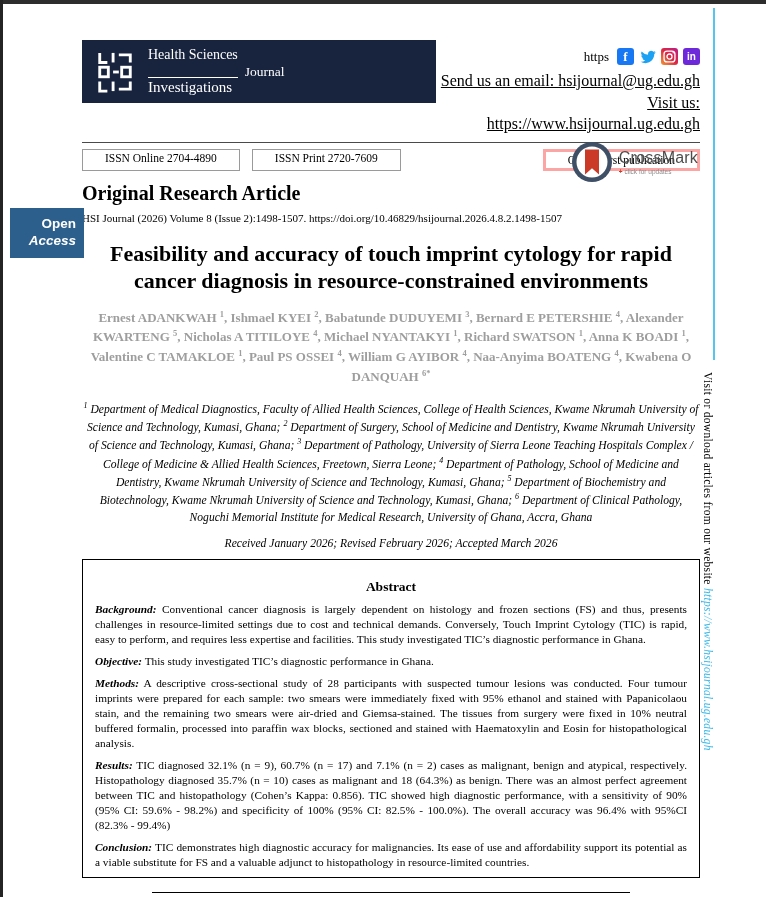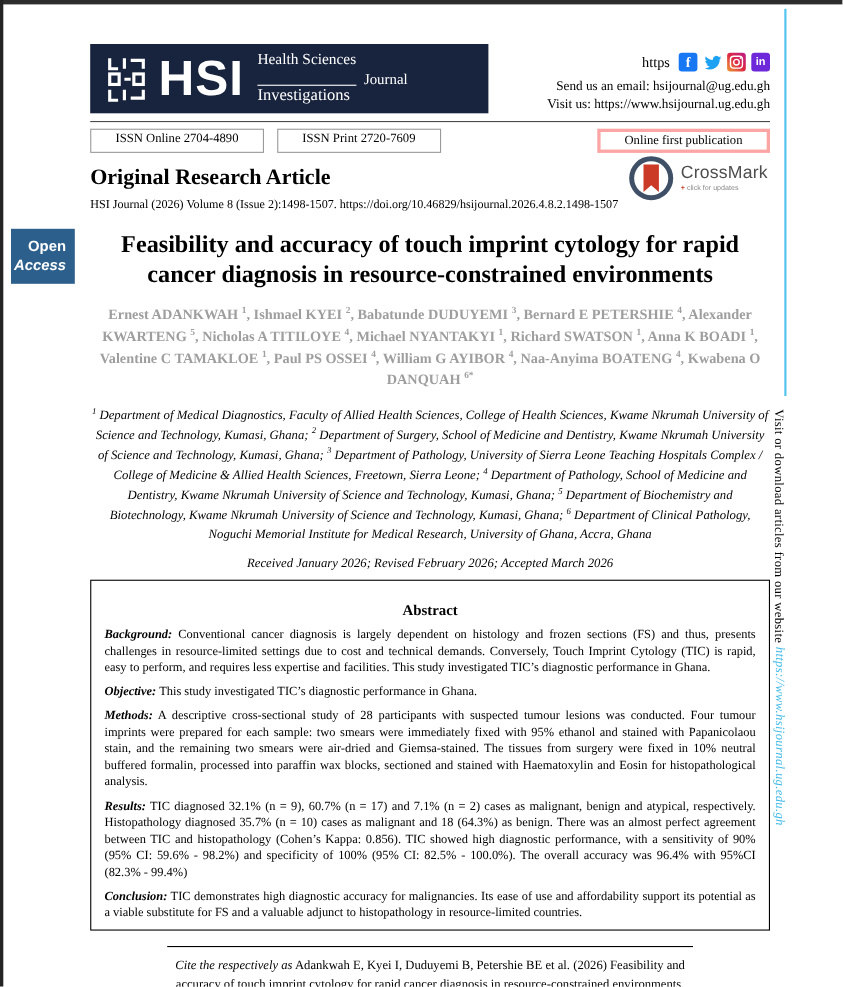--- a/index.html
+++ b/index.html
@@ -36,39 +36,39 @@
 
   .share-block { text-align:right; padding-top:8px; }
   .share-row { display:flex; justify-content:flex-end; align-items:center; gap:5px; margin-bottom:5px; }
   .share-label { font-size:13px; margin-right:3px; }
   .sicon { width:17px; height:17px; border-radius:3px; display:inline-flex; align-items:center; justify-content:center; }
   .sicon svg { display:block; }
   .fb { background:#1877f2; color:#fff; font-family:"Liberation Serif",serif; font-weight:bold; font-size:13px; }
   .tw { background:#fff; }
   .ig { background:linear-gradient(45deg,#f09433,#e6683c,#dc2743,#cc2366,#bc1888); }
   .li { background:#6d28d9; color:#fff; font-family:"Liberation Sans",sans-serif; font-weight:bold; font-size:10px; }
-  .contact-line { font-size:12px; line-height:1.35; }
+  .contact-line { font-size:16px; line-height:1.35;text-decoration:underline; }
 
   .header-rule { border-top:1px solid #4a4a4a; margin-top:7px; }
 
   .issn-row { display:flex; gap:12px; margin-top:6px; font-size:11.5px; }
   .issn-box { border:1px solid #9a9a9a; padding:2px 22px; }
   .online-first { margin-left:auto; border:3px solid #fca5a5; padding:2px 22px; }
 
   .article-type { font-weight:bold; font-size:20px; margin-top:11px; }
   .volume-line { font-size:11px; margin-top:7px; white-space:nowrap; }
 
   .crossmark { position:absolute; right:2px; top:100px; display:flex; align-items:center; gap:5px; cursor:pointer; }
   .crossmark svg { width:44px; height:44px; }
   .cm-name { font-family:"Liberation Sans",sans-serif; font-size:16px; color:#4d4d4d; letter-spacing:0.2px; }
   .cm-tagline { font-family:"Liberation Sans",sans-serif; font-size:6.5px; color:#8a8a8a; margin-top:1px; }
   .cm-plus { color:#cb3927; font-weight:bold; }
 
   .open-access {
-    position:absolute; left:-72px; top:168px; width:58px; height:50px; background:#2c5f8c; color:#fff;
+    position:absolute; left:-72px; top:168px; width:74px; height:50px; background:#2c5f8c; color:#fff;
     font-family:"Liberation Sans",sans-serif; display:flex; flex-direction:column;
     justify-content:center; align-items:flex-end; padding-right:8px;
   }
   .oa1 { font-weight:bold; font-size:13.5px; line-height:1.25; }
   .oa2 { font-weight:bold; font-style:italic; font-size:13.5px; line-height:1.25; }
 
   .title { margin-top:16px; text-align:center; font-weight:bold; font-size:22px; line-height:1.24; padding:0 24px; }
 
   .authors { margin-top:13px; text-align:center; color:#9e9e9e; font-weight:bold; font-size:13px; line-height:1.5; padding:0 2px; }
   .authors sup { font-size:8.5px; }
@@ -116,21 +116,20 @@
                 <path d="M26 4h12v8"></path>
               <rect x="6" y="17" width="9" height="10"></rect>
                 <path d="M20 22h6"></path>
               <rect x="29" y="17" width="9" height="10"></rect>
               <path d="M6 32v10h8"></path>
                 <path d="M20 32v10"></path>
                 <path d="M26 40h12v-8"></path>
             </g>
           </svg>
         </span>
-        <span class="logo-acronym">HSI</span>
         <span class="logo-words">
           <span class="logo-stack">
             <span class="logo-line1" style="display:block">Health Sciences</span>
             <span class="logo-line2" style="display:block">Investigations</span>
           </span>
           <span class="logo-suffix">Journal</span>
         </span>
       </div>
 
       <div class="share-block">

